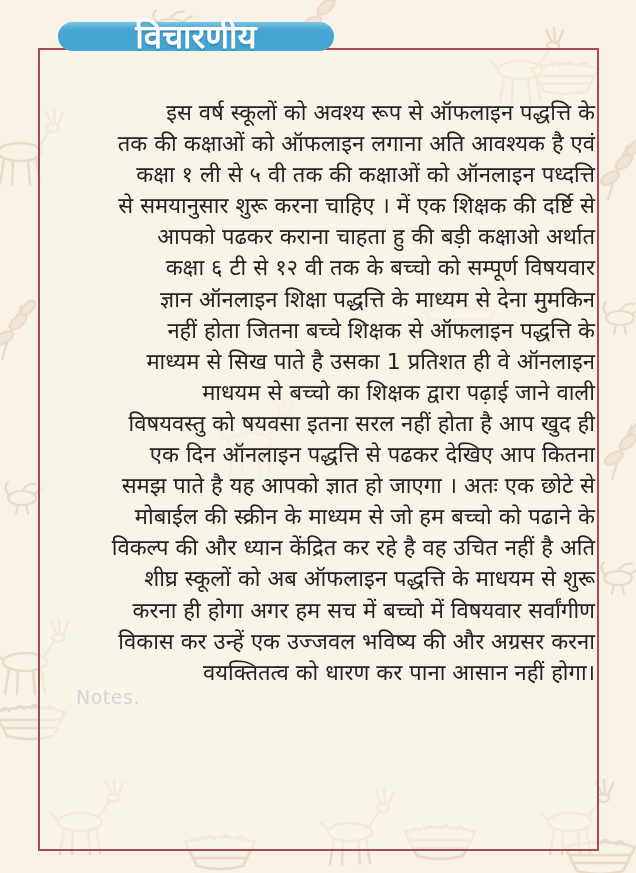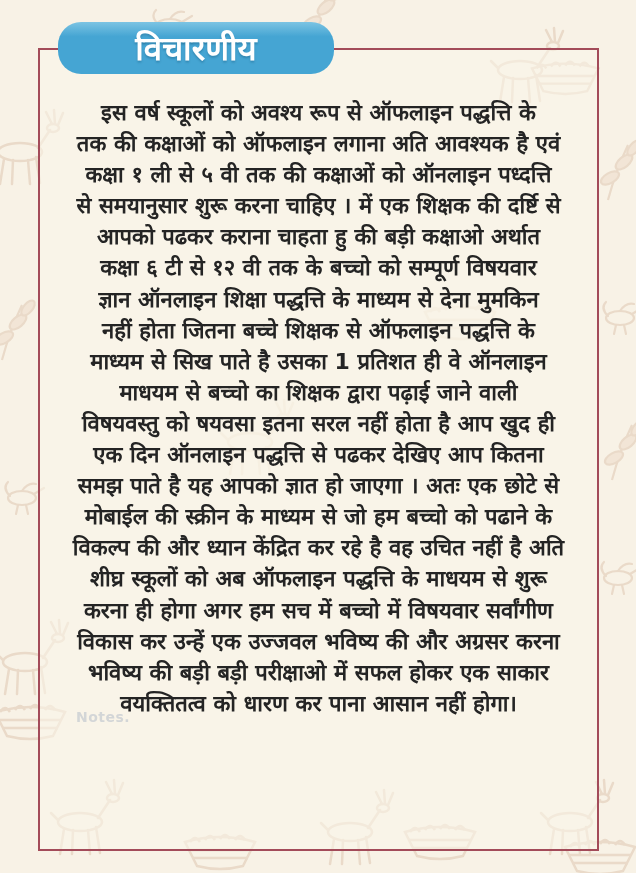--- a/index.html
+++ b/index.html
@@ -19,43 +19,43 @@
     background:var(--background);
   }
   .pattern-layer{position:absolute;inset:0;z-index:0;}
   .frame{
     position:absolute;left:38px;top:48px;width:561px;height:803px;
     border:2px solid var(--border-maroon);
     background:rgba(250,245,233,0.55);
     z-index:1;
   }
   .badge{
-    position:absolute;left:58px;top:22px;width:276px;height:52px;
+    position:absolute;left:58px;top:22px;width:276px;height:29px;
     border-radius:23px;
     background:linear-gradient(180deg,var(--accent-blue-light) 0%,var(--accent-blue) 28%,var(--accent-blue) 100%);
     display:flex;align-items:center;justify-content:center;
     z-index:4;
   }
   .badge span{
     color:#ffffff;font-size:33px;font-weight:600;line-height:1;
     text-shadow:0 2px 2px rgba(0,60,90,0.25);
   }
   .watermark{
     position:absolute;left:76px;top:686px;z-index:2;
-    color:var(--watermark);opacity:.55;font-weight:bold;font-size:14px;
+    color:var(--watermark);opacity:.55;font-weight:normal;font-size:19px;
     letter-spacing:.5px;
-    margin-top:23px;
   }
   .article{
     position:absolute;left:42px;top:97px;width:553px;z-index:3;
     text-align:center;color:var(--text);
   }
   .article .line{
     font-size:22px;line-height:31.1px;white-space:nowrap;
-    font-weight:700;
+    font-weight:400;
+    text-align:right;
   }
 </style>
 </head>
 <body>
 
 <div class="page">
 
   <svg class="pattern-layer" width="636" height="873" viewBox="0 0 636 873" aria-hidden="true">
     <defs>
       <g id="deer" stroke="#dcc3ac" stroke-width="2.5" fill="none" stroke-linecap="round">
@@ -128,17 +128,16 @@
     <div class="line">माध्यम से सिख पाते है उसका 1 प्रतिशत ही वे ऑनलाइन</div>
     <div class="line">माधयम से बच्चो का शिक्षक द्वारा पढ़ाई जाने वाली</div>
     <div class="line">विषयवस्तु को षयवसा इतना सरल नहीं होता है आप खुद ही</div>
     <div class="line">एक दिन ऑनलाइन पद्धत्ति से पढकर देखिए आप कितना</div>
     <div class="line">समझ पाते है यह आपको ज्ञात हो जाएगा । अतः एक छोटे से</div>
     <div class="line">मोबाईल की स्क्रीन के माध्यम से जो हम बच्चो को पढाने के</div>
     <div class="line">विकल्प की और ध्यान केंद्रित कर रहे है वह उचित नहीं है अति</div>
     <div class="line">शीघ्र स्कूलों को अब ऑफलाइन पद्धत्ति के माधयम से शुरू</div>
     <div class="line">करना ही होगा अगर हम सच में बच्चो में विषयवार सर्वांगीण</div>
     <div class="line">विकास कर उन्हें एक उज्जवल भविष्य की और अग्रसर करना</div>
-    <div class="line">भविष्य की बड़ी बड़ी परीक्षाओ में सफल होकर एक साकार</div>
     <div class="line">वयक्तितत्व को धारण कर पाना आसान नहीं होगा।</div>
   </div>
 
 </div>
 
 </body></html>

